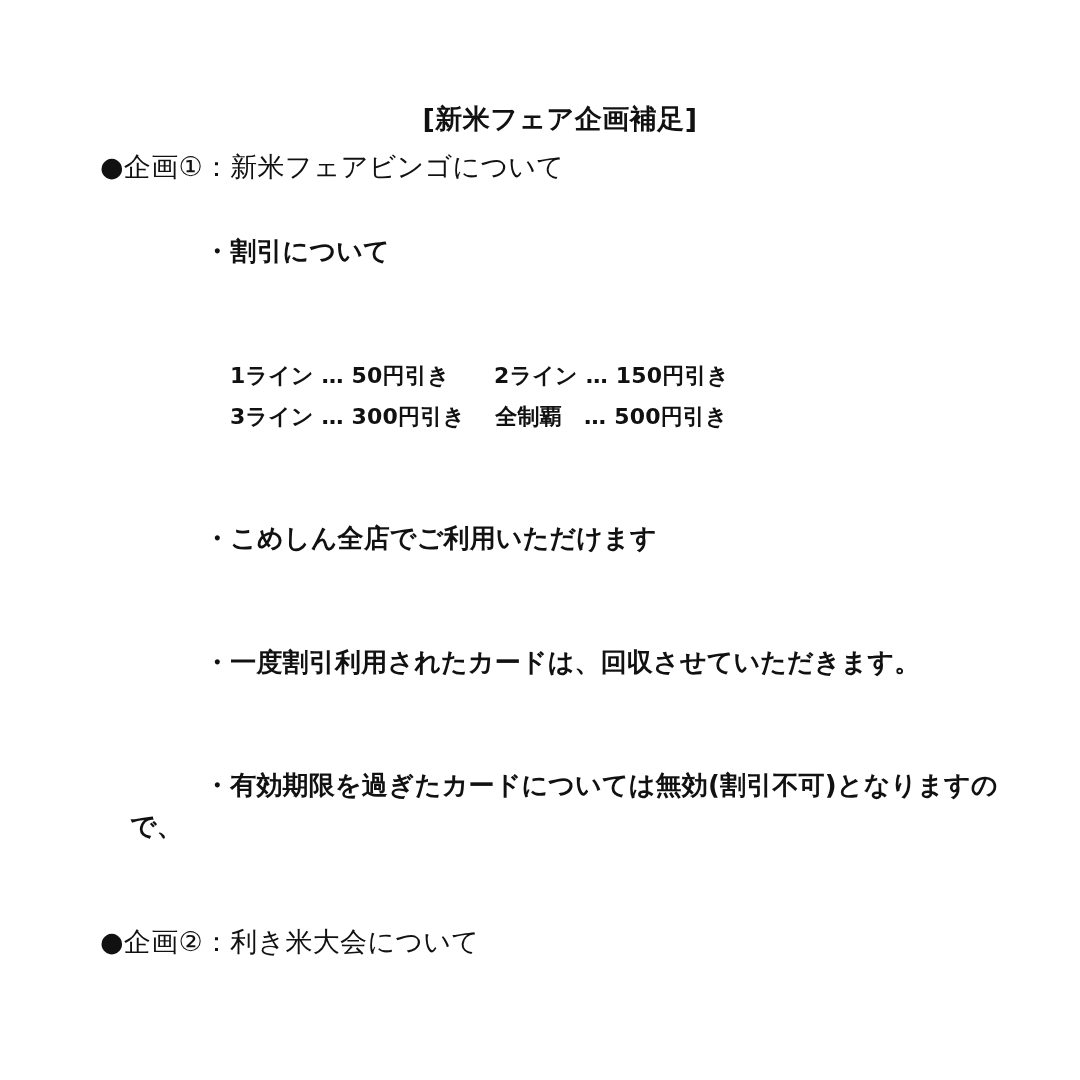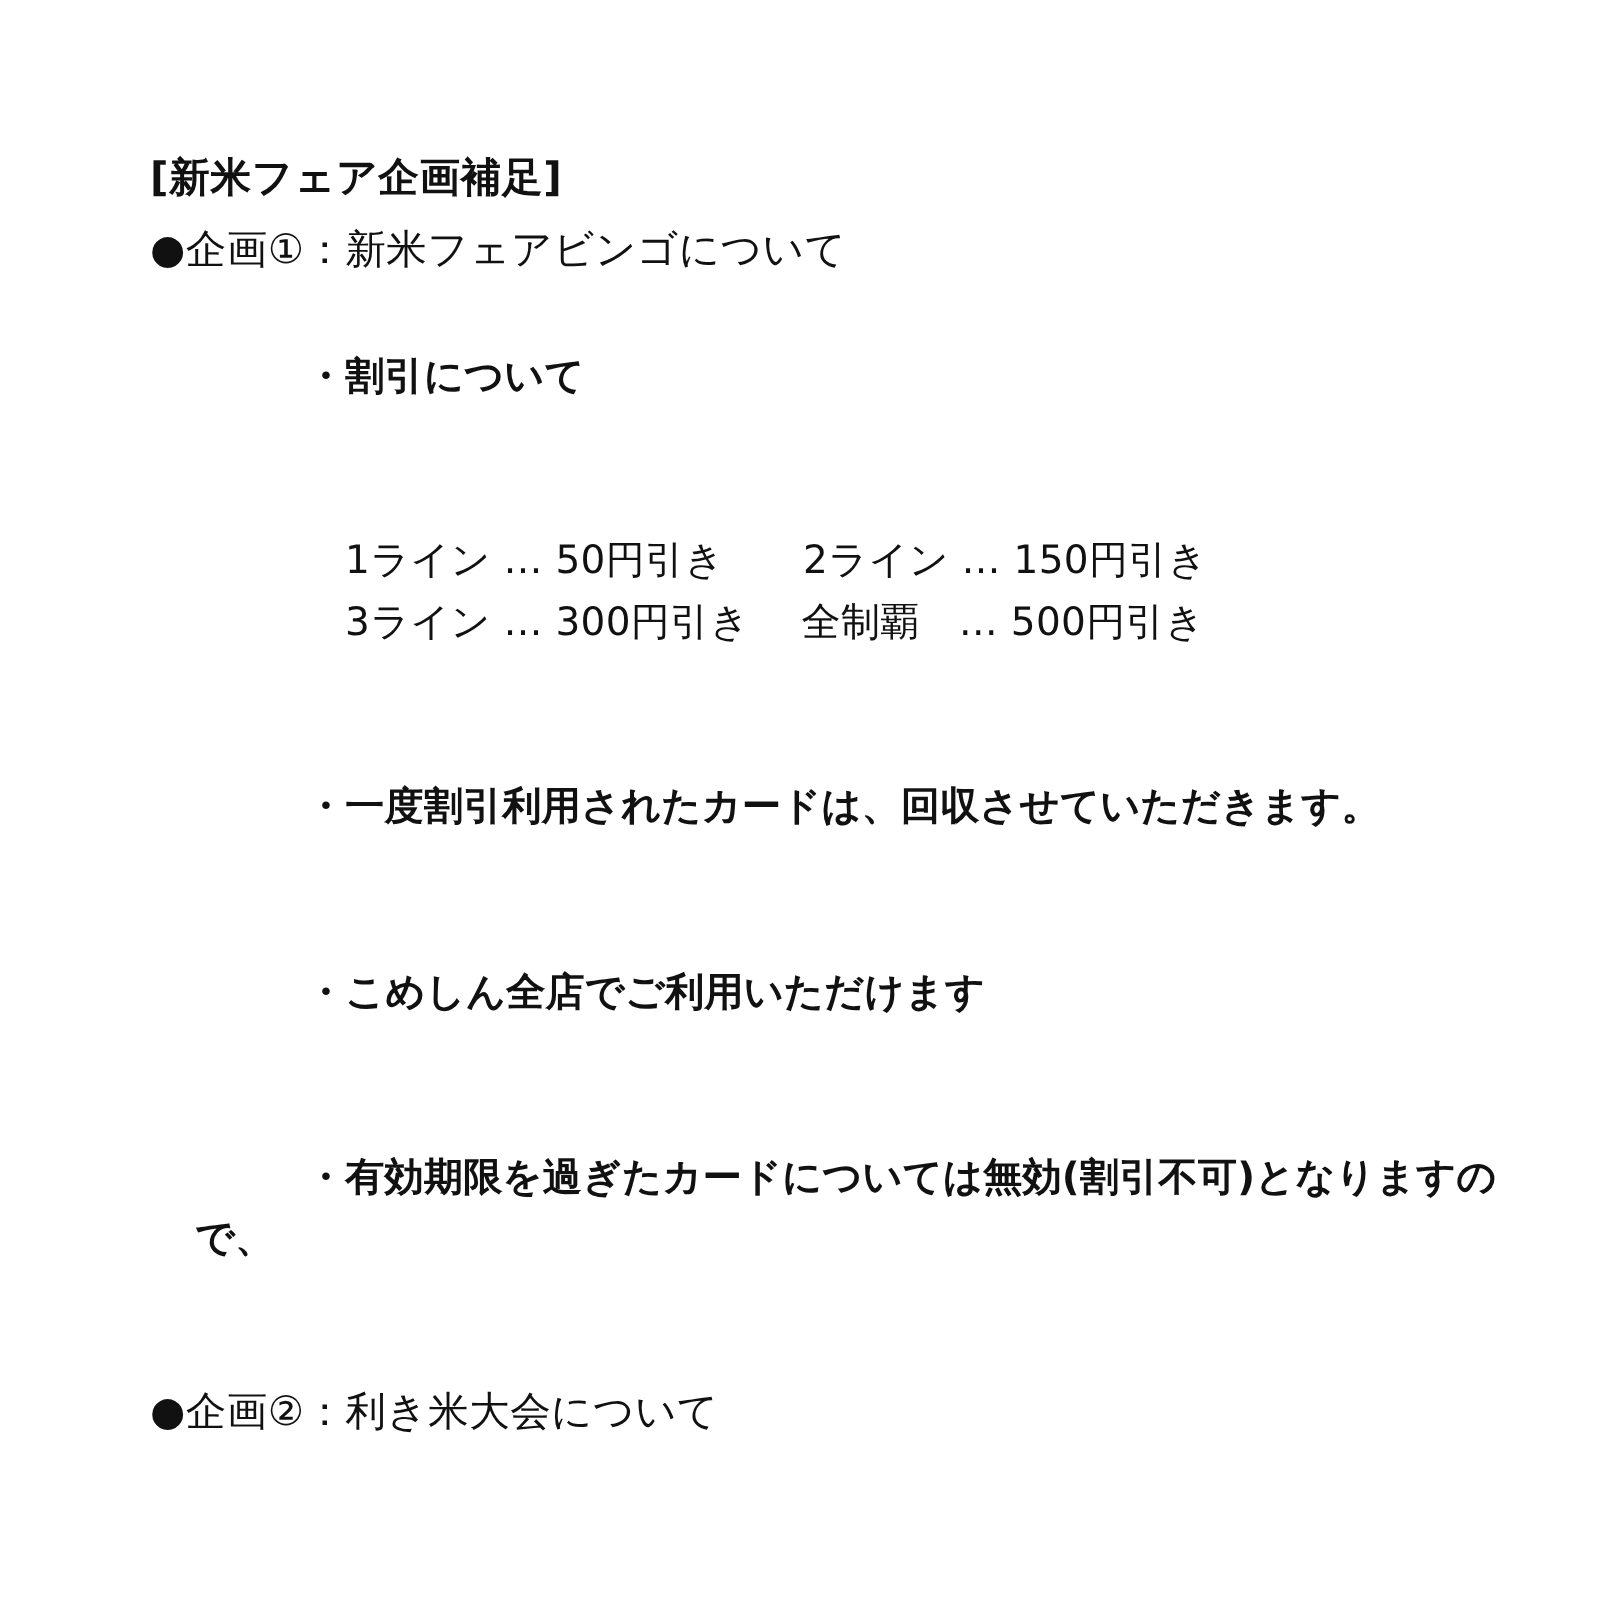--- a/index.html
+++ b/index.html
@@ -20,20 +20,21 @@
     height: 1080px;
     box-sizing: border-box;
     padding: 98px 60px 40px 100px;
   }
   .doc-title {
     font-size: 27px;
     font-weight: 700;
     letter-spacing: 0.5px;
     line-height: 1.55;
     margin: 0 0 6px 0;
+    text-align: center;
   }
   .section {
     margin-bottom: 0;
   }
   .section-heading {
     font-size: 27px;
     font-weight: 400;
     letter-spacing: 0.3px;
     line-height: 1.55;
     margin: 0 0 2px 0;
@@ -49,22 +50,22 @@
     letter-spacing: 0.2px;
     line-height: 1.58;
     margin: 0;
     white-space: pre-wrap;
   }
   .bullet-item .cont {
     display: block;
     padding-left: 26px;
   }
   .price-line {
-    font-size: 26px;
-    font-weight: 400;
+    font-size: 22px;
+    font-weight: 700;
     letter-spacing: 0.2px;
     line-height: 1.58;
     padding-left: 26px;
     white-space: pre;
   }
   .gap {
     height: 33px;
   }
 </style>
 </head>
@@ -78,24 +79,24 @@
     <div class="section-heading">●企画①：新米フェアビンゴについて</div>
     <ul class="bullet-list">
       <li class="bullet-item">
         <span>・割引について</span>
       </li>
       <li class="bullet-item">
         <span class="price-line">1ライン … 50円引き　　2ライン … 150円引き</span>
         <span class="price-line">3ライン … 300円引き　 全制覇　… 500円引き</span>
       </li>
       <li class="bullet-item">
-        <span>・一度割引利用されたカードは、回収させていただきます。</span>
+        <span>・こめしん全店でご利用いただけます</span>
       </li>
       <li class="bullet-item">
-        <span>・こめしん全店でご利用いただけます</span>
+        <span>・一度割引利用されたカードは、回収させていただきます。</span>
       </li>
       <li class="bullet-item">
         <span>・有効期限を過ぎたカードについては無効(割引不可)となりますので、</span>
       </li>
     </ul>
   </div>
 
   <div class="gap"></div>
 
   <div class="section">

